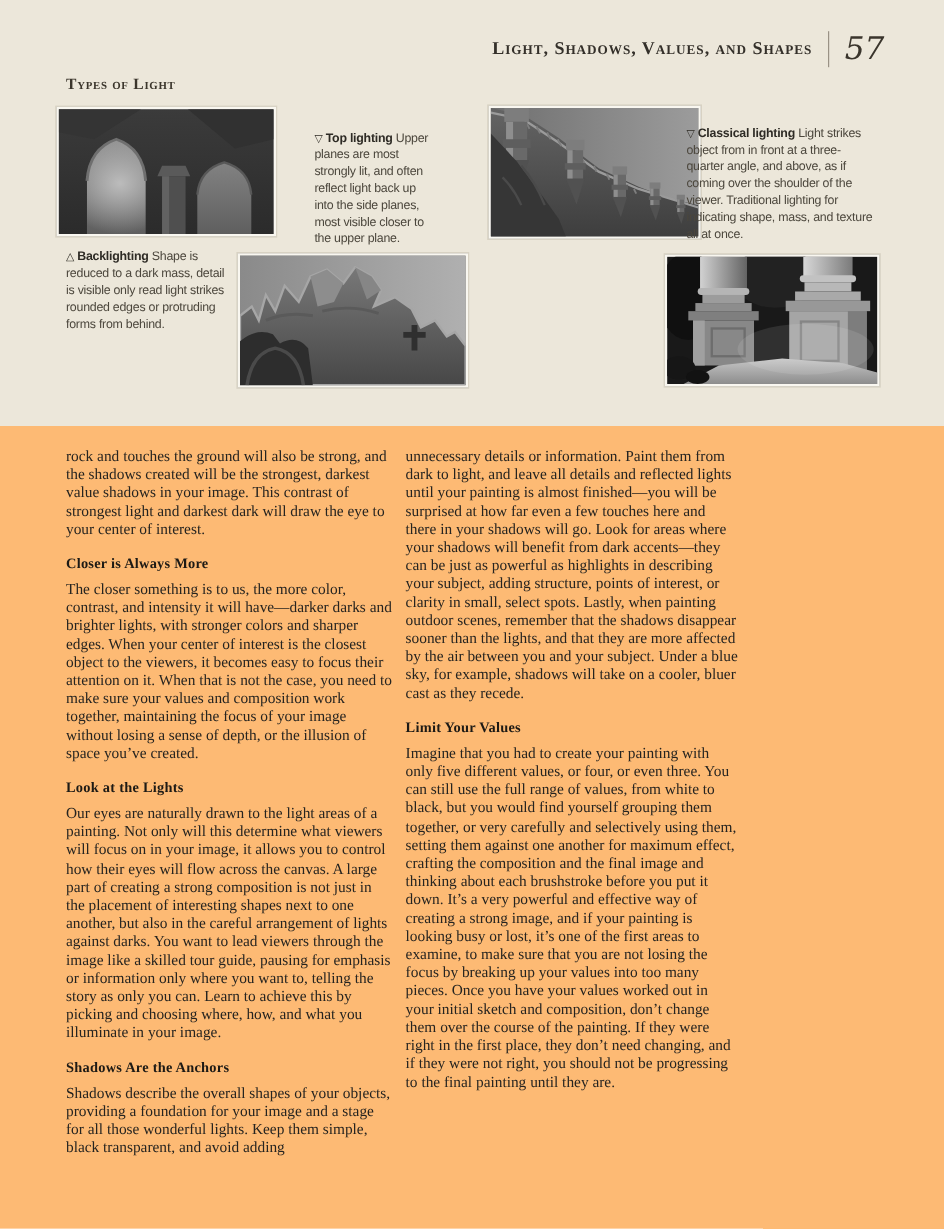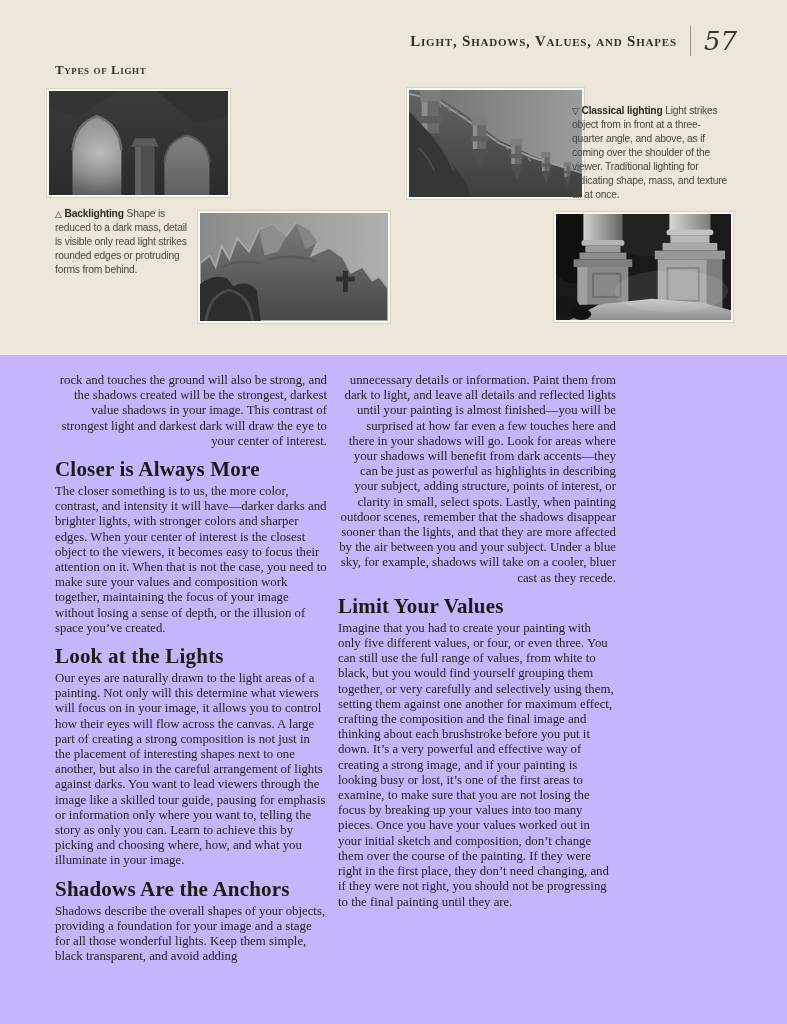--- a/index.html
+++ b/index.html
@@ -1,16 +1,16 @@
 <!DOCTYPE html>
 <html><head>
 <meta charset="utf-8">
 <style>
   html,body{margin:0;padding:0;background:#ffffff;}
-  .page{position:relative;width:787px;height:1024px;background:#c4b5fd;overflow:hidden;
+  .page{position:relative;width:787px;height:1024px;background:#fdba74;overflow:hidden;
         font-family:"Liberation Serif",serif;color:#262420;}
   .band{position:absolute;left:0;top:0;width:787px;height:355px;background:#ece7da;}
 
   
   .header{position:absolute;top:26px;right:50px;display:flex;align-items:center;gap:13px;}
   .header-title{font-variant:small-caps;font-size:15px;letter-spacing:0.8px;color:#34302a;font-weight:600;}
   .header-divider{display:inline-block;width:1px;height:30px;background:#9a9285;}
   .header-page-number{font-family:"DejaVu Serif",serif;font-style:italic;font-size:26px;color:#3a352c;}
 
   .section-label{position:absolute;left:55px;top:62px;font-variant:small-caps;font-weight:700;
@@ -33,23 +33,23 @@
   #cap-top{left:262px;top:108px;width:100px;}
   #cap-classical{left:572px;top:104px;width:158px;}
   #cap-back{left:55px;top:207px;width:140px;}
   #cap-vol{left:402px;top:210px;width:146px;}
 
   
   .col{position:absolute;top:368px;font-size:12.8px;line-height:15.2px;color:#262420;}
   #col-left{left:55px;width:272px;}
   #col-right{left:338px;width:278px;}
   .col p{margin:0 0 8px 0;}
-  .col h2{font-family:"Liberation Serif",serif;font-weight:700;font-size:21px;line-height:20px;
+  .col h2{font-family:"Liberation Serif",serif;font-weight:700;font-size:12px;line-height:20px;
           margin:10px 0 5px 0;color:#1d1a15;letter-spacing:0.2px;}
-  .col p:first-child{margin-top:5px;text-align:right;}
+  .col p:first-child{margin-top:5px;}
 </style>
 </head>
 <body>
 
 <div class="page">
   <div class="band"></div>
 
   <div class="header">
     <span class="header-title">Light, Shadows, Values, and Shapes</span>
     <span class="header-divider"></span>
@@ -82,20 +82,25 @@
       <path d="M24,62 Q26,34 49,26 Q72,34 74,62" fill="none" stroke="#6f6f6f" stroke-width="2.5"></path>
       <path d="M118,74 Q120,52 141,46 Q162,52 164,74" fill="none" stroke="#585858" stroke-width="2"></path>
       <path d="M84,58 h28 l-4,-9 h-20 Z" fill="#5a5a5a"></path>
       <rect x="88" y="58" width="20" height="50" fill="#4f4f4f"></rect>
       <rect x="88" y="58" width="6" height="50" fill="#626262"></rect>
       <path d="M0,0 L70,0 L30,26 L0,20 Z" fill="#343434"></path>
       <path d="M110,0 L183,0 L183,26 L150,34 Z" fill="#313131"></path>
     </svg>
   </div>
 
+  <div class="figcap" id="cap-top">
+    <span class="cap-marker">▽</span>
+    <b>Top lighting</b>
+    <span>Upper planes are most strongly lit, and often reflect light back up into the side planes, most visible closer to the upper plane.</span>
+  </div>
 
   <div class="fig" id="fig-classical-img">
     <svg viewBox="0 0 177 111" preserveAspectRatio="none">
       <defs>
         <linearGradient id="g3sky" x1="0" y1="0" x2="1" y2="0">
           <stop offset="0" stop-color="#6f6f6f"></stop>
             <stop offset="1" stop-color="#9c9c9c"></stop>
         </linearGradient>
         <linearGradient id="g3wall" x1="0" y1="0" x2="0" y2="1">
           <stop offset="0" stop-color="#646464"></stop>

